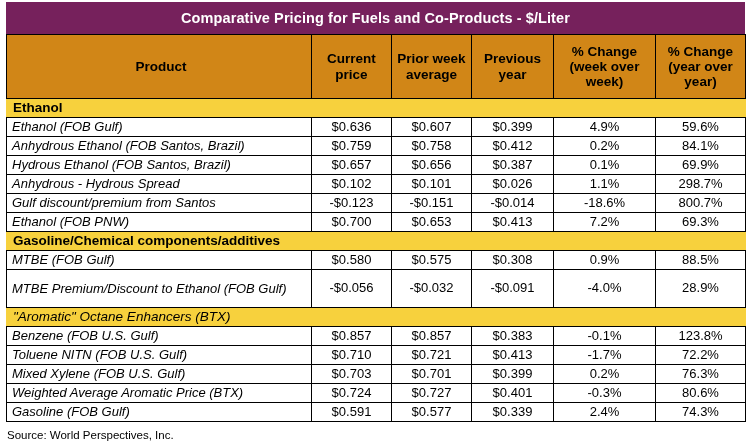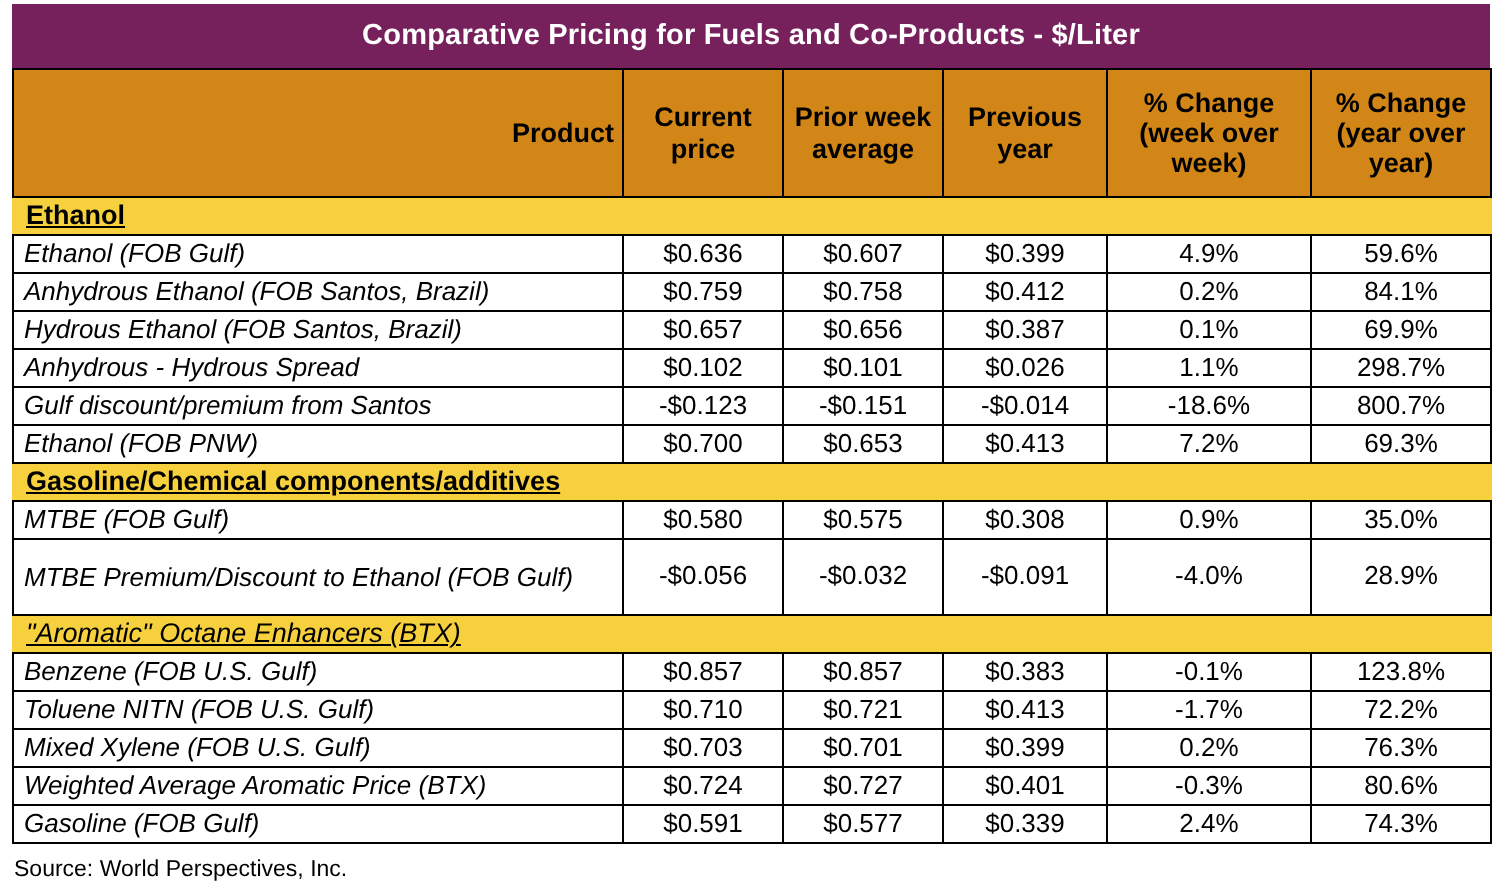--- a/index.html
+++ b/index.html
@@ -70,37 +70,36 @@
   thead tr.head-row th {
     background: #D18617;
     color: #000000;
     font-weight: bold;
     height: 64px;
     font-size: 13.5px;
     text-align: center;
     border-color: #000000;
   }
   thead tr.head-row th.product-head {
-    text-align: right;
+    text-align: center;
     padding-left: 8px;
   }
 
   
   tr.group-row td {
     background: #F7D13D;
     font-weight: bold;
     font-size: 13.5px;
     height: 19px;
     text-align: left;
     padding-left: 6px;
     border-left-color: #F7D13D;
     border-right-color: #F7D13D;
     border-top-color: #000000;
     border-bottom-color: #000000;
-    text-decoration: underline;
   }
   tr.group-row.italic td {
     font-style: italic;
     font-weight: normal;
     font-size: 13.5px;
   }
 
   
   tr.data-row td {
     background: #ffffff;
@@ -216,21 +215,21 @@
         </tr>
         <tr class="group-row">
           <td colspan="6">Gasoline/Chemical components/additives</td>
         </tr>
         <tr class="data-row">
           <td class="label">MTBE (FOB Gulf)</td>
           <td class="num">$0.580</td>
           <td class="num">$0.575</td>
           <td class="num">$0.308</td>
           <td class="num">0.9%</td>
-          <td class="num">35.0%</td>
+          <td class="num">88.5%</td>
         </tr>
         <tr class="data-row two-line">
           <td class="label">MTBE Premium/Discount to Ethanol (FOB Gulf)</td>
           <td class="num">-$0.056</td>
           <td class="num">-$0.032</td>
           <td class="num">-$0.091</td>
           <td class="num">-4.0%</td>
           <td class="num">28.9%</td>
         </tr>
         <tr class="group-row italic">

